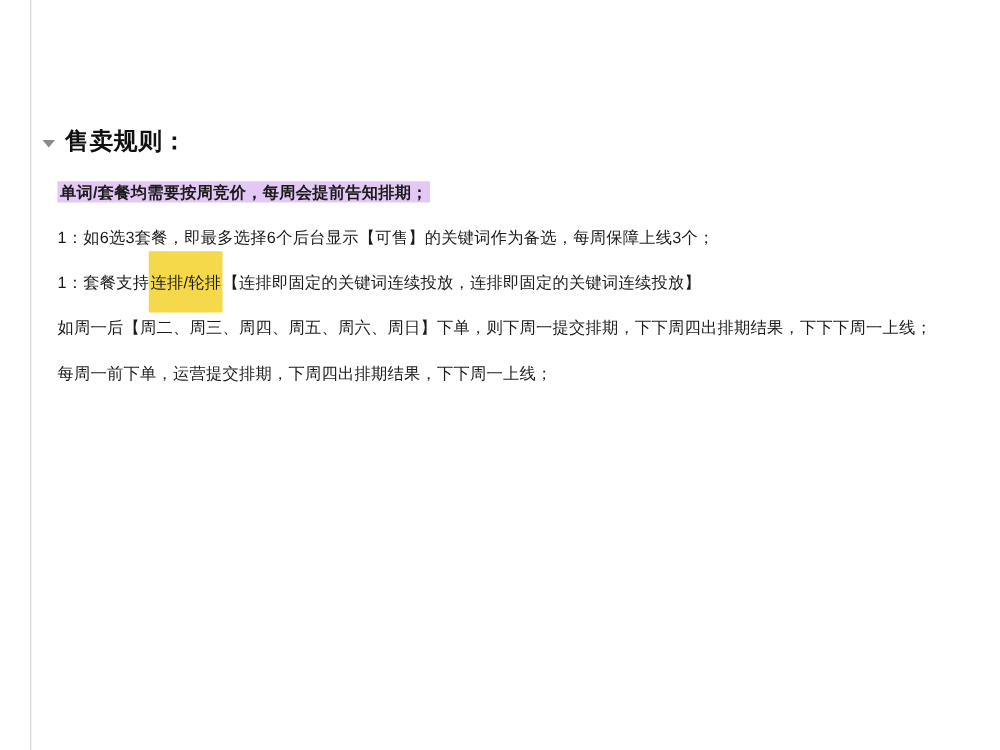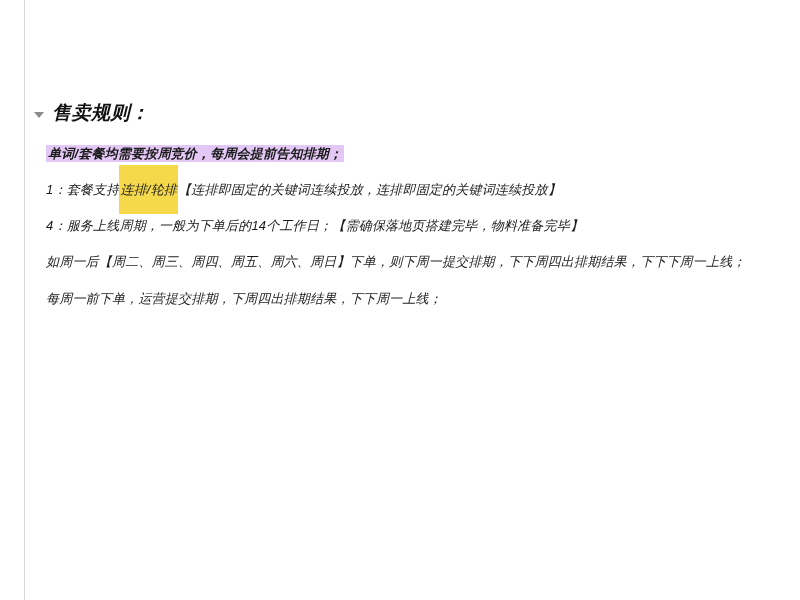--- a/index.html
+++ b/index.html
@@ -9,21 +9,20 @@
     height: 600px;
     background: #ffffff;
     font-family: "Liberation Sans", "DejaVu Sans", sans-serif;
   }
   .page {
     position: relative;
     width: 800px;
     height: 600px;
     background: #ffffff;
     overflow: hidden;
-    font-style: italic;
   }
   
   .left-rule {
     position: absolute;
     left: 24px;
     top: 0;
     width: 1px;
     height: 600px;
     background: #d8d8d8;
   }
@@ -87,28 +86,28 @@
       <span class="heading-text">售卖规则：</span>
     </div>
 
     <div class="body-block">
 
       <p class="line">
         <span class="hl-purple">单词/套餐均需要按周竞价，每周会提前告知排期；</span>
       </p>
 
 
+      <p class="line">1：如6选3套餐，即最多选择6个后台显示【可售】的关键词作为备选，每周保障上线3个；</p>
 
 
       <p class="line">
         <span>1：套餐支持</span><span class="hl-yellow">连排/轮排</span><span>【连排即固定的关键词连续投放，连排即固定的关键词连续投放】</span>
       </p>
 
 
-      <p class="line">4：服务上线周期，一般为下单后的14个工作日；【需确保落地页搭建完毕，物料准备完毕】</p>
 
       <p class="line">如周一后【周二、周三、周四、周五、周六、周日】下单，则下周一提交排期，下下周四出排期结果，下下下周一上线；</p>
 
       <p class="line">每周一前下单，运营提交排期，下周四出排期结果，下下周一上线；</p>
 
     </div>
   </div>
 </div>
 
 </body></html>

